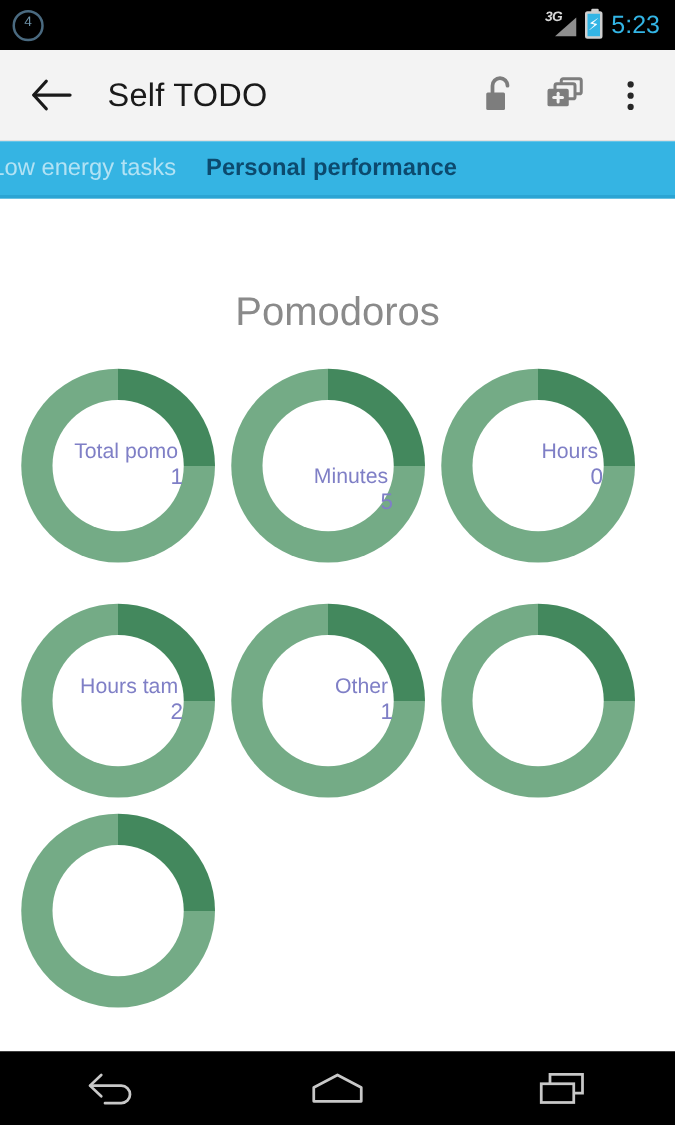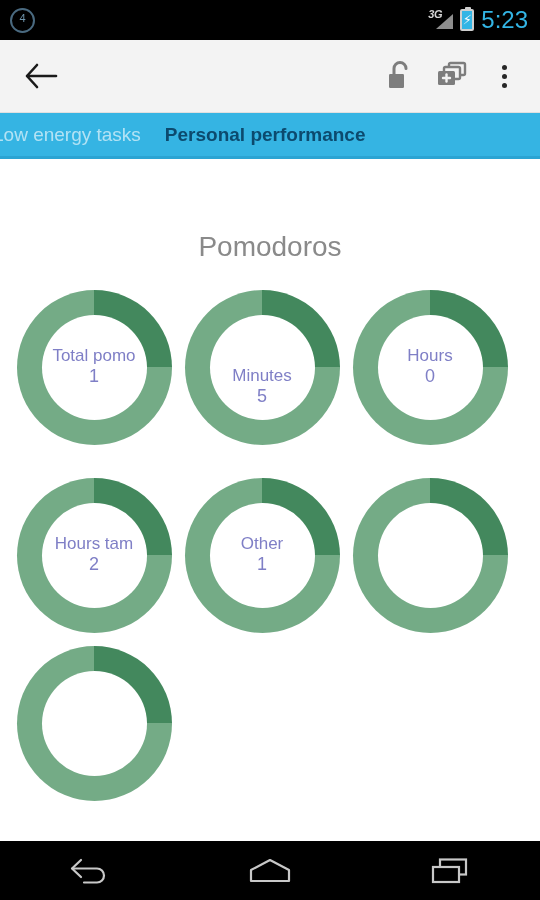--- a/index.html
+++ b/index.html
@@ -92,21 +92,21 @@
   .battery .bolt {
     position: absolute;
     left: 0; right: 0; top: 1px;
     text-align: center;
     font-size: 13px;
     line-height: 16px;
     color: #ffffff;
   }
   .clock {
     color: #33b5e5;
-    font-size: 24px;
+    font-size: 20px;
     line-height: 24px;
     letter-spacing: 0px;
     font-family: "Liberation Sans", sans-serif;
   }
 
   
   .action-bar {
     position: absolute;
     top: 40px; left: 0;
     width: 540px;
@@ -181,21 +181,21 @@
     position: absolute;
     top: 159px; left: 0;
     width: 540px;
     height: 682px;
     background: #ffffff;
     overflow: hidden;
   }
   .section-title {
     text-align: center;
     color: #8a8a8a;
-    font-size: 28px;
+    font-size: 32px;
     font-weight: normal;
     margin: 0;
     padding: 0;
   }
   .donut-grid {
     display: flex;
     flex-wrap: wrap;
     padding-left: 10px;
     box-sizing: border-box;
   }
@@ -215,21 +215,21 @@
     flex: 0 0 auto;
   }
   .donut .hole {
     position: absolute;
     top: 25px; left: 25px;
     width: 105px; height: 105px;
     border-radius: 50%;
     background: #ffffff;
     display: flex;
     flex-direction: column;
-    align-items: center;
+    align-items: flex-end;
     justify-content: center;
     text-align: center;
     line-height: 1.22;
   }
   .donut .lbl {
     color: #7f7fc6;
     font-size: 17px;
     padding: 0 4px;
     white-space: nowrap;
   }
@@ -277,20 +277,21 @@
     </div>
   </div>
 
   <div class="action-bar">
     <div class="back-arrow">
       <svg width="34" height="28" viewBox="0 0 34 28" aria-hidden="true">
         <path d="M13 3 L3 14 L13 25" stroke="#1a1a1a" stroke-width="2.6" fill="none" stroke-linecap="round" stroke-linejoin="round"></path>
         <line x1="3.2" y1="14" x2="32" y2="14" stroke="#1a1a1a" stroke-width="2.6" stroke-linecap="round"></line>
       </svg>
     </div>
+    <div class="app-title">Self TODO</div>
     <div class="ab-spacer"></div>
 
     <div class="ab-action">
       <svg width="30" height="34" viewBox="0 0 30 34" aria-hidden="true">
         <path d="M9 15 V9.5 a6 6 0 0 1 12 0" stroke="#7d7d7d" stroke-width="3" fill="none" stroke-linecap="round"></path>
         <rect x="4" y="15" width="15" height="14" rx="1.2" fill="#7d7d7d"></rect>
       </svg>
     </div>
 
     <div class="ab-action">

